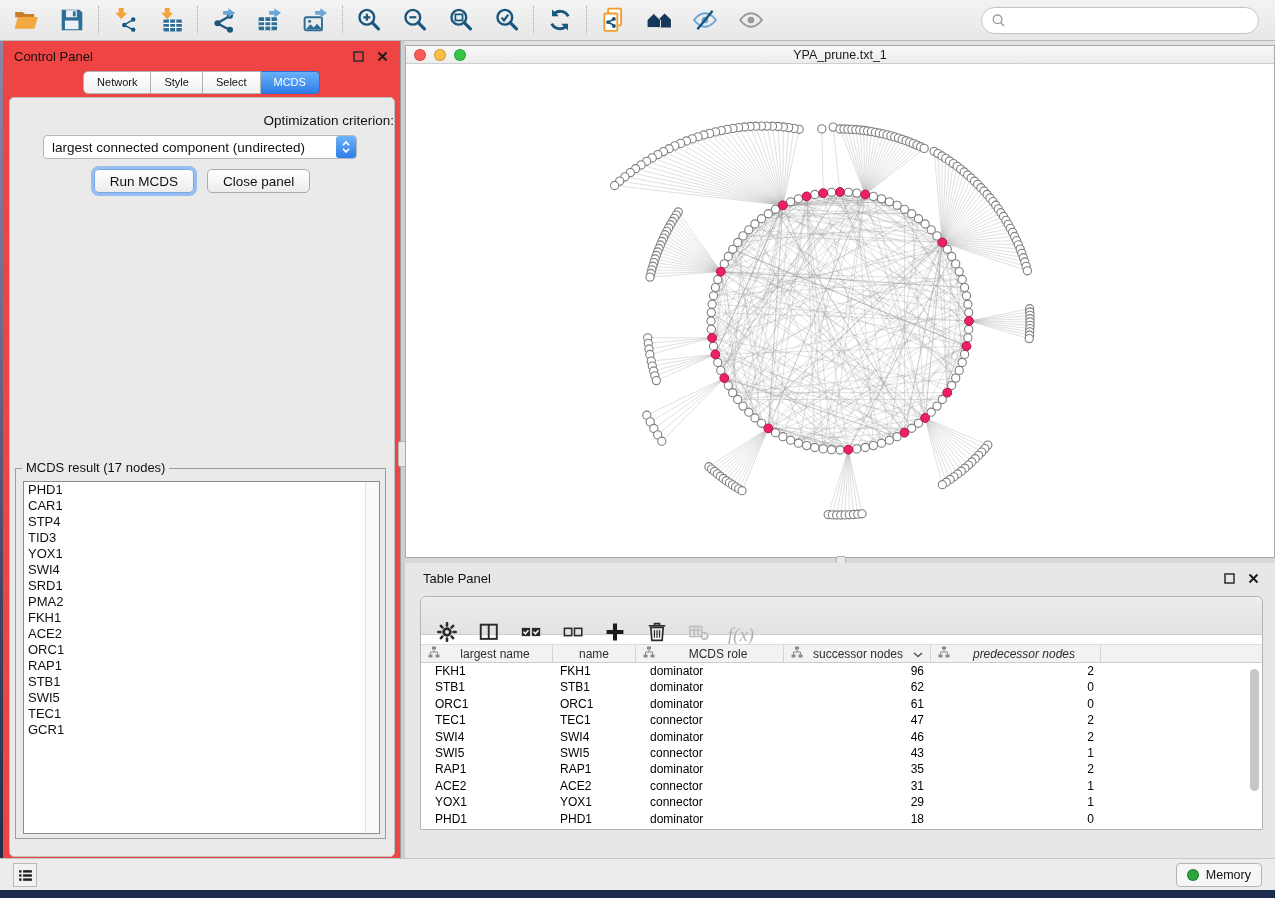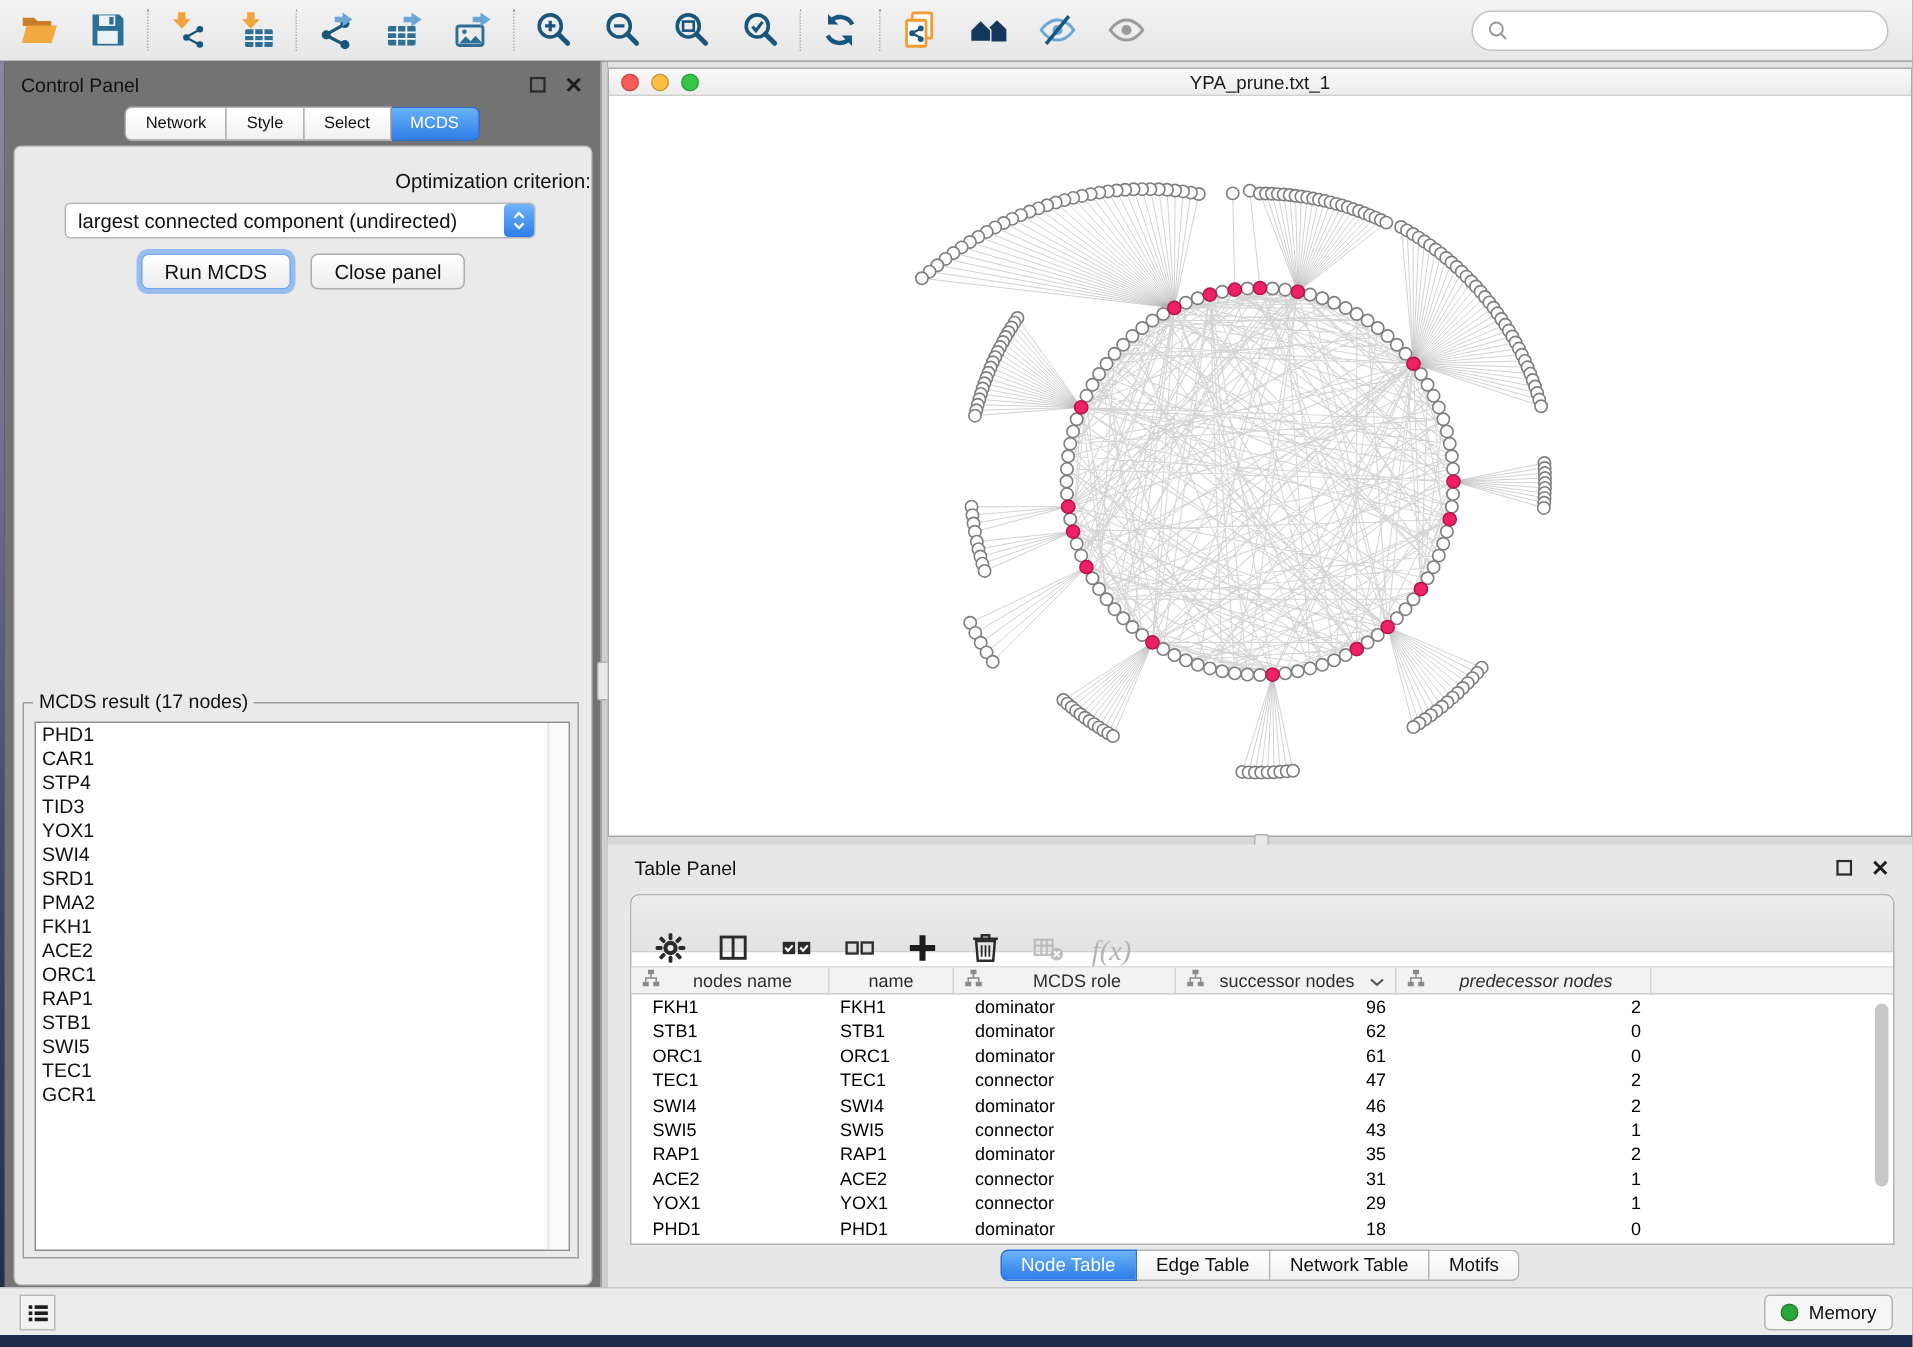--- a/index.html
+++ b/index.html
@@ -23,21 +23,21 @@
     display:flex;align-items:center;padding:0 9px;gap:6px;}
   .tb-search .ic,.tb-search svg{width:15px;height:15px;}
   .tb-search input{border:none;outline:none;flex:1;font-size:13px;background:transparent;}
 
   
   .left-sliver{position:absolute;left:0;top:41px;width:3px;height:849px;
     background:linear-gradient(#8d86a4,#6f6a92,#3c4468,#1d2b4c);}
 
   
   .control-panel{position:absolute;left:3px;top:41px;width:398px;height:817px;
-    background:#737373;border-right:1px solid #9c9c9c;}
+    background:#ef4444;border-right:1px solid #9c9c9c;}
   .panel-header{height:30px;display:flex;align-items:center;padding:0 11px;font-size:13px;}
   .win-btns{margin-left:auto;display:flex;gap:11px;align-items:center;}
   .win-btn{width:13px;height:13px;border:none;background:none;padding:0;
     display:flex;align-items:center;justify-content:center;}
   .win-btn svg{width:11px;height:11px;}
   .seg-tabs{display:flex;justify-content:center;}
   .seg{height:23px;line-height:21px;padding:0 13px;font-size:11px;color:#111;
     background:linear-gradient(#ffffff,#f1f1f1);border:1px solid #b3b3b3;border-left:none;}
   .seg:first-child{border-left:1px solid #b3b3b3;border-radius:5px 0 0 5px;}
   .seg:last-child{border-radius:0 5px 5px 0;}
@@ -777,21 +777,21 @@
         <div class="thead">
             <div class="th" style="width: 132px;">
               <span><svg viewBox="0 0 12 12" width="12" height="12">
                   <g fill="#8a8a8a">
                     <rect x="4" y="0.5" width="4" height="3"></rect>
                     <rect x="0.5" y="8.5" width="4" height="3"></rect>
                     <rect x="7.5" y="8.5" width="4" height="3"></rect>
                   </g>
                   <path d="M6 3.5V6M2.5 8.5V6h7v2.5" stroke="#8a8a8a" fill="none"></path>
                 </svg></span>
-              <span class="th-label">nodes name</span>
+              <span class="th-label">largest name</span>
             </div>
             <div class="th" style="width: 83px;">
               <span class="th-label">name</span>
             </div>
             <div class="th" style="width: 148px;">
               <span><svg viewBox="0 0 12 12" width="12" height="12">
                   <g fill="#8a8a8a">
                     <rect x="4" y="0.5" width="4" height="3"></rect>
                     <rect x="0.5" y="8.5" width="4" height="3"></rect>
                     <rect x="7.5" y="8.5" width="4" height="3"></rect>
@@ -895,26 +895,20 @@
               <div class="td" style="padding-left: 14px; width: 132px;">PHD1</div>
               <div class="td" style="width: 83px;">PHD1</div>
               <div class="td" style="padding-left: 14px; width: 148px;">dominator</div>
               <div class="td num" style="width: 147px;">18</div>
               <div class="td num" style="width: 170px;">0</div>
             </div>
           </div>
       </div>
       <div class="tp-scrollbar"></div>
     </div>
-    <div class="tp-tabs seg-tabs">
-        <button class="seg active">Node Table</button>
-        <button class="seg">Edge Table</button>
-        <button class="seg">Network Table</button>
-        <button class="seg">Motifs</button>
-      </div>
   </div>
 </div>
 
 <div class="status-bar">
   <button class="sb-list-btn">
       <svg viewBox="0 0 24 24">
         <g fill="#1c1c1c">
           <rect x="3" y="4.5" width="3.4" height="3.4"></rect>
           <rect x="8.6" y="4.5" width="12.4" height="3.4"></rect>
           <rect x="3" y="10.3" width="3.4" height="3.4"></rect>

